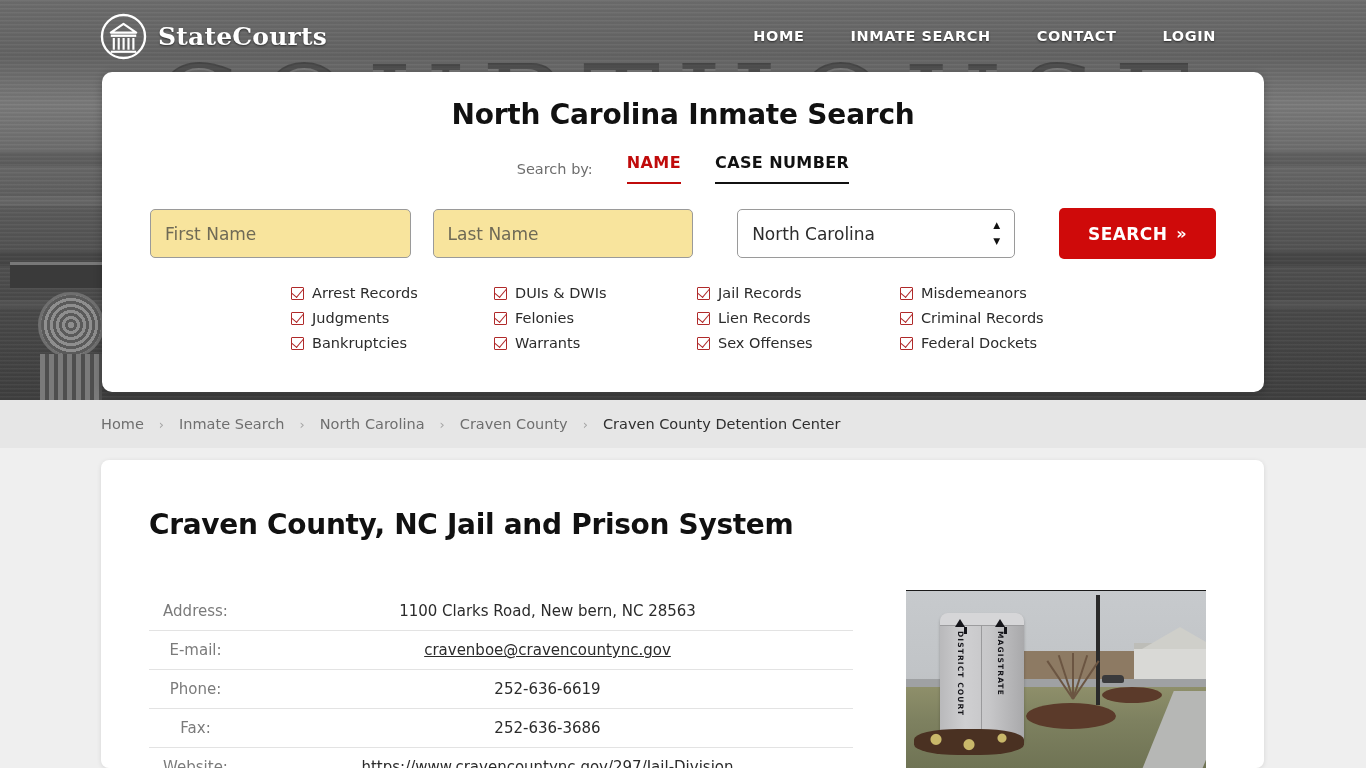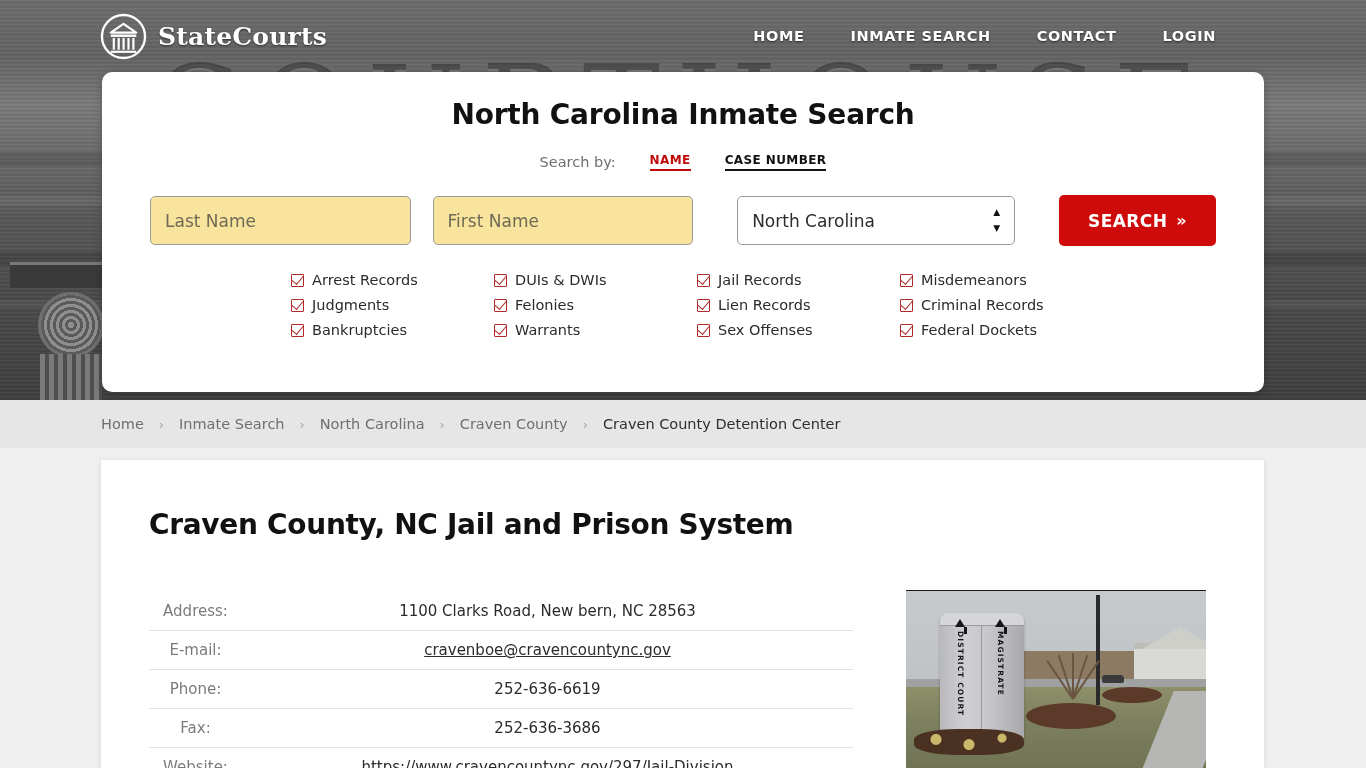--- a/index.html
+++ b/index.html
@@ -107,22 +107,22 @@
     text-align: center;
     font-size: 28px; font-weight: 700; color: #111;
     letter-spacing: -0.2px;
   }
   .searchby-row {
     margin-top: 22px;
     display: flex; align-items: center; justify-content: center; gap: 34px;
   }
   .searchby-label { font-size: 14.5px; color: #6e6e6e; }
   .tab {
-    font-size: 12px; font-weight: 700; letter-spacing: 0.4px;
-    padding-bottom: 2px; cursor: pointer;
+    font-size: 16px; font-weight: 700; letter-spacing: 0.4px;
+    padding-bottom: 10px; cursor: pointer;
   }
   .tab.active { color: #c00b0b; border-bottom: 2.5px solid #c00b0b; }
   .tab.inactive { color: #111; border-bottom: 2.5px solid #111; }
 
   .fields {
     margin-top: 24px;
     display: flex; align-items: center; gap: 22px;
     padding: 0 48px;
   }
   .txt-field {
@@ -190,21 +190,21 @@
     padding-left: 101px;
   }
   .crumbbar .cr { font-size: 14.5px; color: #6f6f6f; text-decoration: none; }
   .crumbbar .cr.current { color: #2f2f2f; }
   .crumbbar .sep { font-size: 13px; color: #a5a5a5; margin: 0 15px; }
 
   
   .content-card {
     position: absolute; top: 460px; left: 101px;
     width: 1163px; height: 308px;
-    background: #fff; border-radius: 0;
+    background: #fff; border-radius: 8px;
     box-shadow: 0 1px 5px rgba(0,0,0,0.10);
   }
   .page-title {
     position: absolute; left: 48px; top: 48px;
     font-size: 28px; font-weight: 700; color: #111;
     letter-spacing: -0.3px;
   }
   .info-table {
     position: absolute; left: 48px; top: 132px;
     width: 704px; border-collapse: collapse;
@@ -361,22 +361,22 @@
   <div class="search-card">
     <div class="search-title">North Carolina Inmate Search</div>
 
     <div class="searchby-row">
       <span class="searchby-label">Search by:</span>
       <span class="tab active">NAME</span>
       <span class="tab inactive">CASE NUMBER</span>
     </div>
 
     <div class="fields">
+      <input class="txt-field" type="text" placeholder="First Name" style="">
       <input class="txt-field" type="text" placeholder="Last Name" style="">
-      <input class="txt-field" type="text" placeholder="First Name" style="">
       <div class="select-wrap">
         <div class="select-box">
           <span>North Carolina</span>
         </div>
         <div class="stepper">
           <span>▲</span>
             <span>▼</span>
         </div>
       </div>
       <button class="search-btn">

